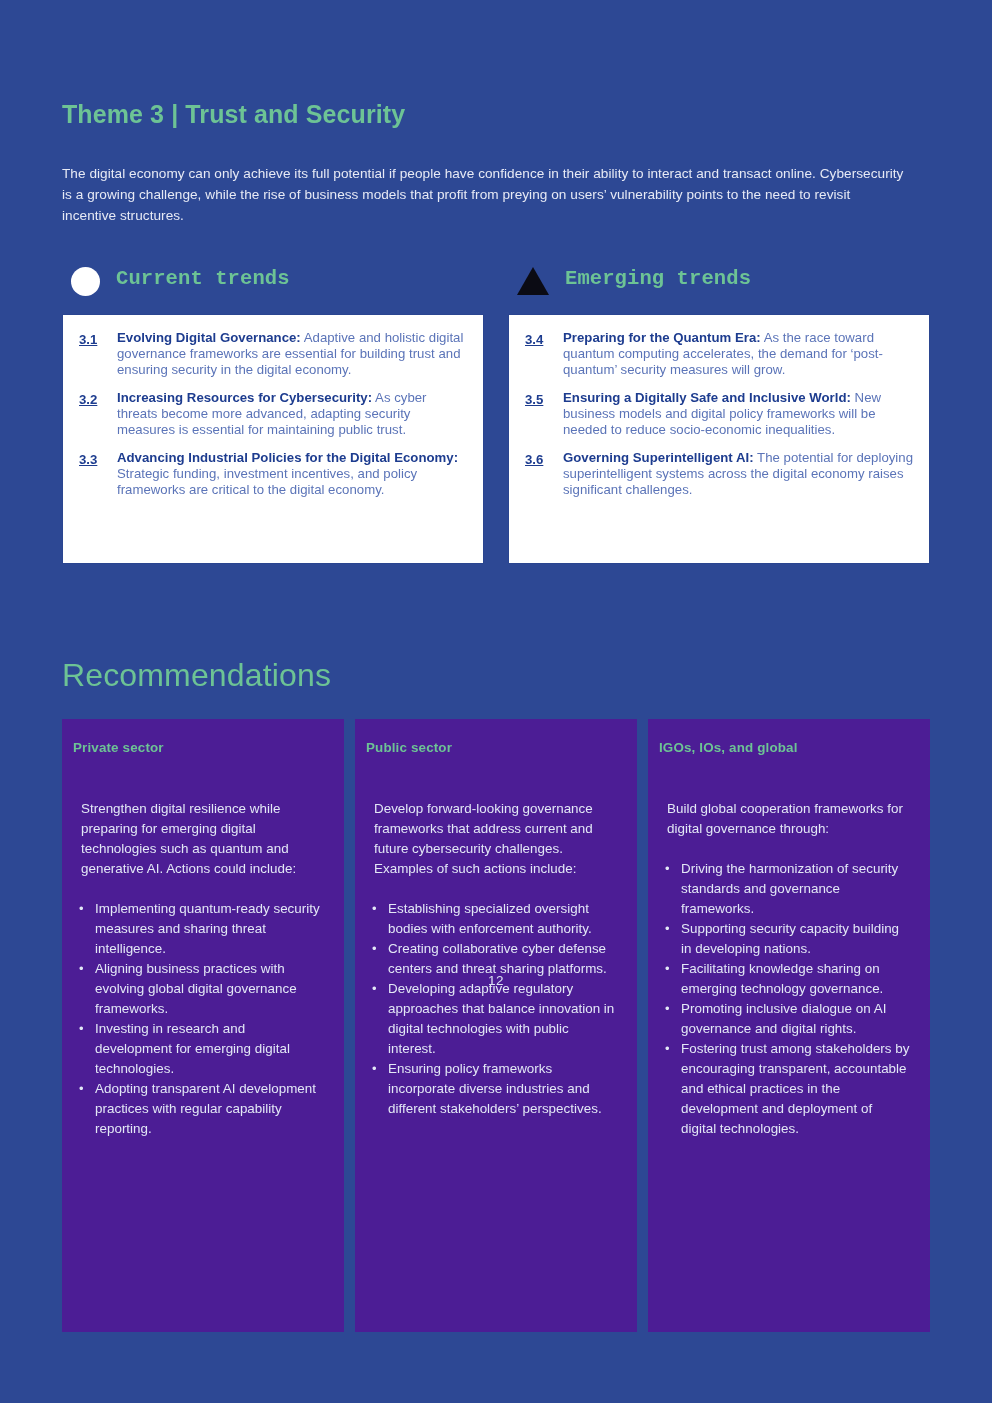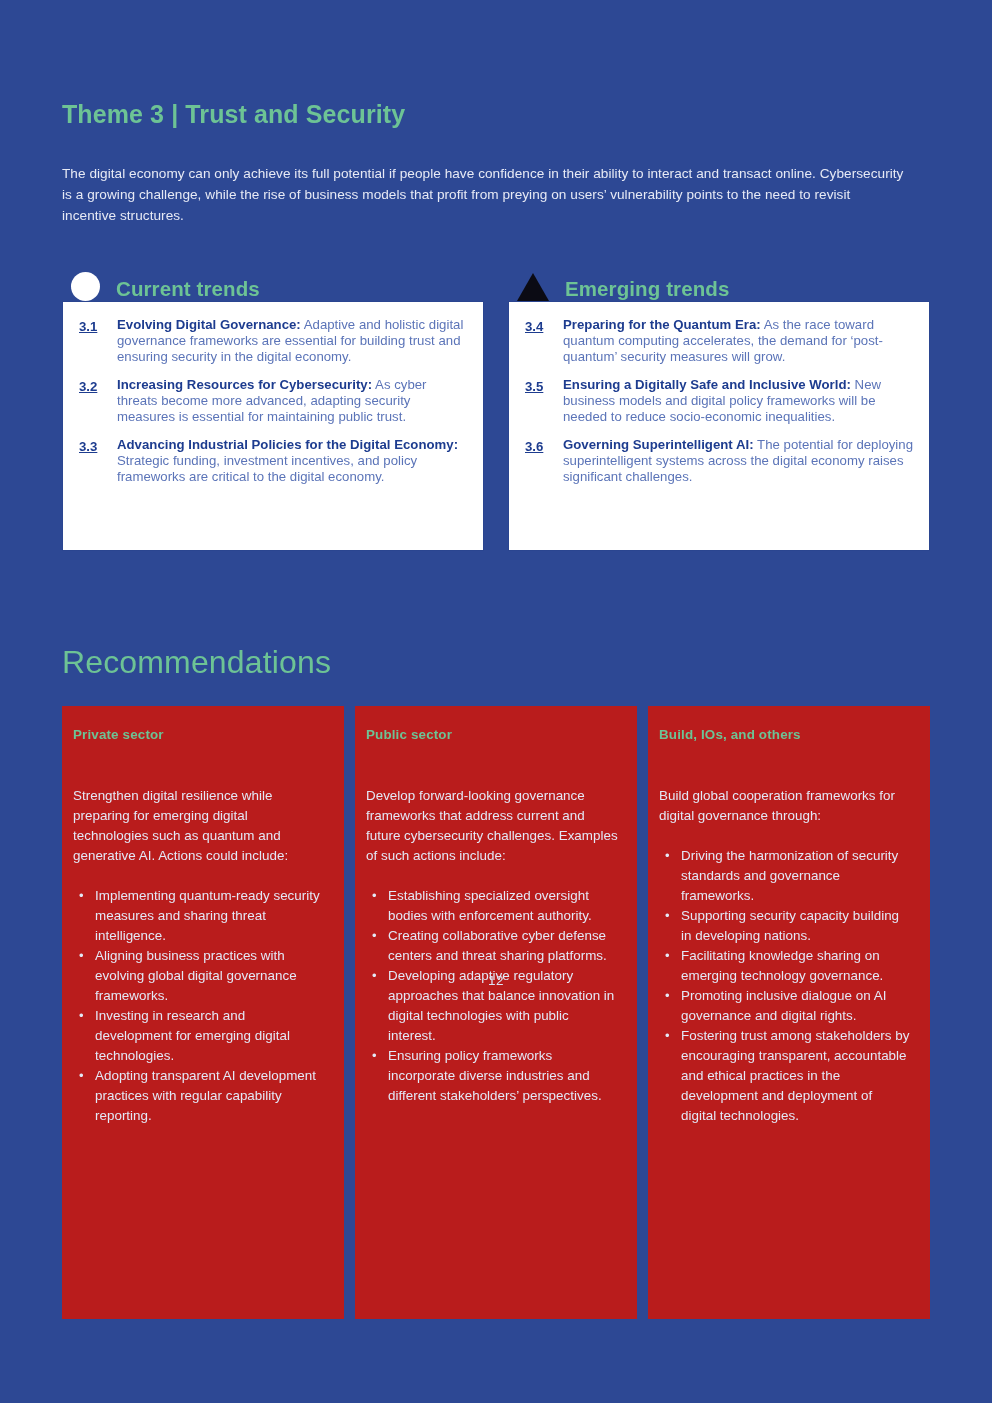--- a/index.html
+++ b/index.html
@@ -46,25 +46,26 @@
     display: flex;
     gap: 24px;
     margin-top: 41px;
   }
   .trend-col {
     flex: 1 1 0;
     min-width: 0;
   }
   .trend-head {
     display: flex;
-    align-items: flex-end;
+    align-items: flex-start;
     gap: 16px;
     height: 34px;
-    margin-bottom: 0;
+    margin-bottom: 13px;
     padding-left: 9px;
+    font-family: Liberation Mono, monospace;
   }
   .trend-head-label {
     color: #6dc395;
     font-size: 20.5px;
     font-weight: 600;
     letter-spacing: 0.1px;
   }
   .icon-circle {
     width: 29px;
     height: 29px;
@@ -124,38 +125,38 @@
     letter-spacing: 0.15px;
   }
   .rec-cols {
     display: flex;
     gap: 11px;
     margin-top: 25px;
   }
   .rec-card {
     flex: 1 1 0;
     min-width: 0;
-    background: #b91c1c;
+    background: #4c1d95;
     padding: 21px 19px 26px 11px;
     box-sizing: border-box;
     height: 613px;
   }
   .rec-card-head {
     color: #6dc395;
     font-size: 13.4px;
     font-weight: 700;
     letter-spacing: 0.15px;
     margin: 0 0 0 0;
     padding-left: 0;
   }
   .rec-lead {
     color: #e3e8f6;
     font-size: 13.4px;
     line-height: 20px;
-    margin: 44px 0 0 0;
+    margin: 44px 0 0 8px;
     letter-spacing: 0.02px;
   }
   .rec-list {
     list-style: none;
     margin: 20px 0 0 0;
     padding: 0;
   }
   .rec-list li {
     position: relative;
     color: #e3e8f6;
@@ -268,21 +269,21 @@
       <p class="rec-lead">Develop forward-looking governance frameworks that address current and future cybersecurity challenges. Examples of such actions include:</p>
       <ul class="rec-list">
         <li><span class="bullet">•</span><span>Establishing specialized oversight bodies with enforcement authority.</span></li>
         <li><span class="bullet">•</span><span>Creating collaborative cyber defense centers and threat sharing platforms.</span></li>
         <li><span class="bullet">•</span><span>Developing adaptive regulatory approaches that balance innovation in digital technologies with public interest.</span></li>
         <li><span class="bullet">•</span><span>Ensuring policy frameworks incorporate diverse industries and different stakeholders’ perspectives.</span></li>
       </ul>
     </div>
 
     <div class="rec-card">
-      <div class="rec-card-head">Build, IOs, and others</div>
+      <div class="rec-card-head">IGOs, IOs, and global</div>
       <p class="rec-lead">Build global cooperation frameworks for digital governance through:</p>
       <ul class="rec-list">
         <li><span class="bullet">•</span><span>Driving the harmonization of security standards and governance frameworks.</span></li>
         <li><span class="bullet">•</span><span>Supporting security capacity building in developing nations.</span></li>
         <li><span class="bullet">•</span><span>Facilitating knowledge sharing on emerging technology governance.</span></li>
         <li><span class="bullet">•</span><span>Promoting inclusive dialogue on AI governance and digital rights.</span></li>
         <li><span class="bullet">•</span><span>Fostering trust among stakeholders by encouraging transparent, accountable and ethical practices in the development and deployment of digital technologies.</span></li>
       </ul>
     </div>
 

